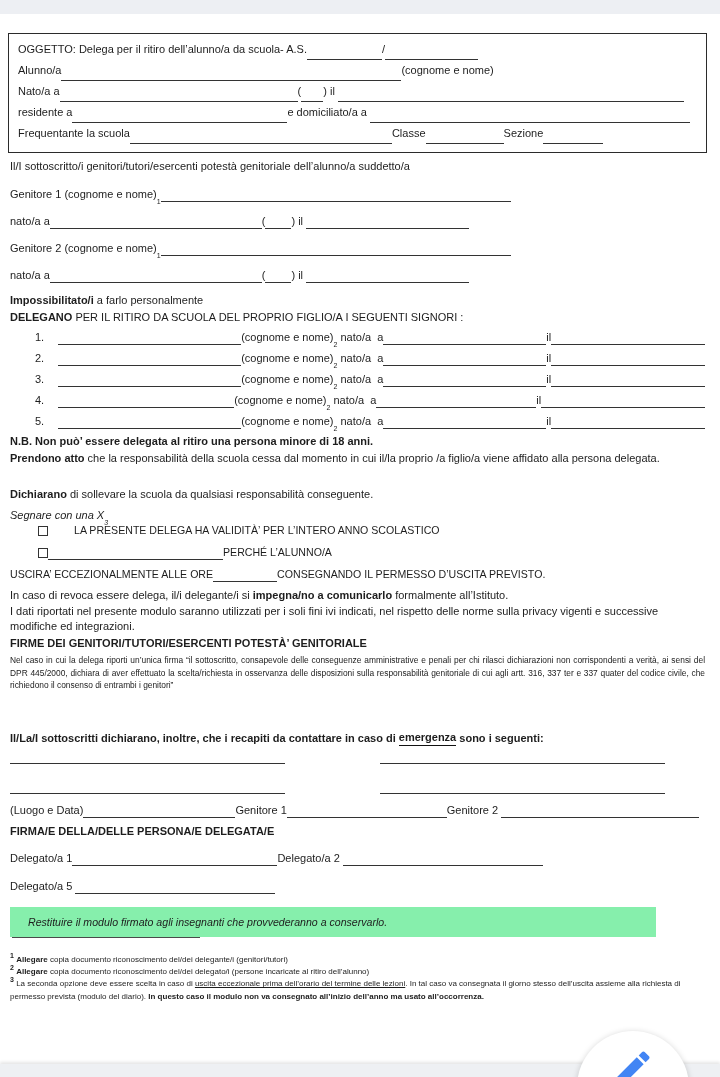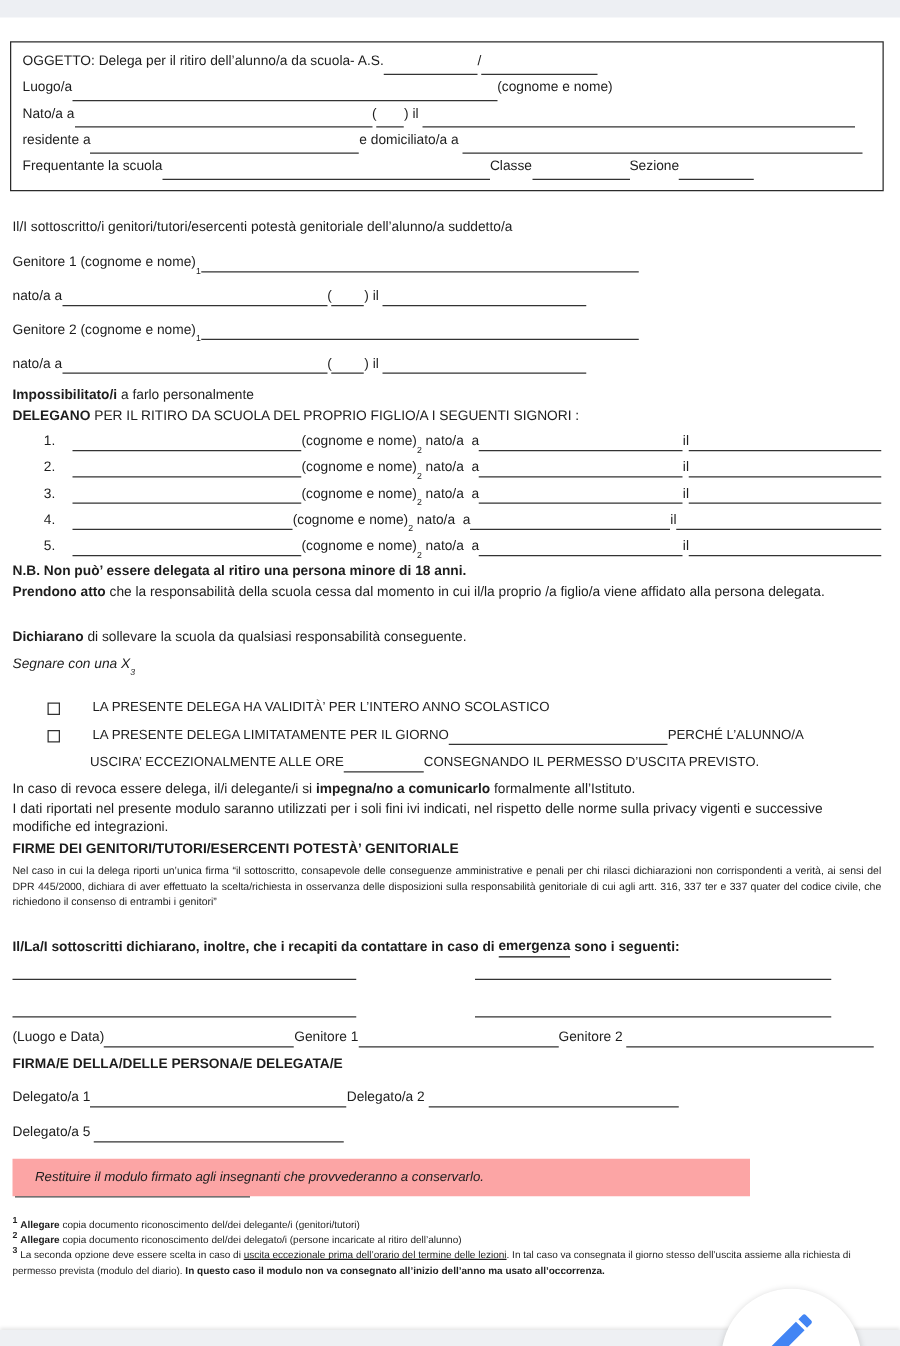--- a/index.html
+++ b/index.html
@@ -27,54 +27,54 @@
   .para{line-height:16.5px;white-space:normal;}
   .para2{line-height:15px;white-space:normal;}
   .small-p{font-size:8.4px;line-height:12.7px;text-align:justify;white-space:normal;color:#222;}
   .fn{font-size:8px;line-height:12.2px;white-space:normal;}
   .opt-row{font-size:10.6px;}
   .cb{width:8px;height:8px;border:1.3px solid #333;display:inline-block;margin-bottom:2px;background:#fff;}
   .u{border-bottom:1.6px solid #111;text-align:right;}
   .fu{text-decoration:underline;}
   .it{font-style:italic;}
 
-  .note-box{background:#fca5a5;width:590px;height:30px;display:flex;align-items:center;
+  .note-box{background:#86efac;width:646px;height:30px;display:flex;align-items:center;
     padding-left:18px;box-sizing:border-box;font-style:italic;font-size:10.6px;position:relative;}
   .note-box::after{content:"";position:absolute;left:2px;bottom:-1px;width:188px;border-bottom:1.5px solid #4a4a4a;}
 
   .fab{position:absolute;left:577px;top:1031px;width:112px;height:112px;border-radius:50%;
     background:#ffffff;border:none;box-shadow:0 1px 6px rgba(0,0,0,.18);z-index:5;cursor:pointer;padding:0;}
   .fab svg{position:absolute;left:34px;top:15px;}
 </style>
 </head>
 <body>
 
 <div class="gap-top"></div>
 
 <div class="page">
 
   <div class="obox">
     <div class="row">
       <span>OGGETTO: Delega per il ritiro dell’alunno/a da scuola- A.S.</span><span class="blank" style="width:75px"></span><span>/</span><span class="blank" style="width:93px"></span>
     </div>
     <div class="row">
-      <span>Luogo/a</span><span class="blank" style="width:340px"></span><span>(cognome e nome)</span>
+      <span>Alunno/a</span><span class="blank" style="width:340px"></span><span>(cognome e nome)</span>
     </div>
     <div class="row">
       <span>Nato/a a</span><span class="blank" style="width:238px"></span><span>(</span><span class="blank" style="width:22px"></span><span>) il </span><span class="blank fill" style="margin-right:14px"></span>
     </div>
     <div class="row">
       <span>residente a</span><span class="blank" style="width:215px"></span><span>e domiciliato/a a </span><span class="blank fill" style="margin-right:8px"></span>
     </div>
     <div class="row">
       <span>Frequentante la scuola</span><span class="blank" style="width:262px"></span><span>Classe</span><span class="blank" style="width:78px"></span><span>Sezione</span><span class="blank" style="width:60px"></span>
     </div>
   </div>
 
-  <div class="row" style="margin-top:22px">
+  <div class="row" style="margin-top:6px">
     <span>Il/I sottoscritto/i genitori/tutori/esercenti potestà genitoriale dell’alunno/a suddetto/a</span>
   </div>
 
   <div class="row" style="margin-top:13px">
     <span>Genitore 1 (cognome e nome)</span><sup class="sup">1</sup><span class="blank" style="width:350px"></span>
   </div>
   <div class="row" style="margin-top:12px">
     <span>nato/a a</span><span class="blank" style="width:212px"></span><span>(</span><span class="blank" style="width:26px"></span><span>) il </span><span class="blank" style="width:163px"></span>
   </div>
 
@@ -114,45 +114,45 @@
   <div class="para" style="margin-top:1px;height:33px">
     <span class="b">Prendono atto</span><span> che la responsabilità della scuola cessa dal momento in cui il/la proprio /a figlio/a viene affidato alla persona delegata.</span>
   </div>
   <div class="row" style="margin-top:4px">
     <span class="b">Dichiarano</span><span> di sollevare la scuola da qualsiasi responsabilità conseguente.</span>
   </div>
 
   <div class="row it" style="margin-top:6px">
     <span>Segnare con una X</span><sup class="sup">3</sup>
   </div>
-  <div class="row opt-row" style="margin-top:20px">
+  <div class="row opt-row" style="margin-top:0">
     <span class="cb" style="margin-left:28px"></span><span style="margin-left:26px">LA PRESENTE DELEGA HA VALIDITÀ’ PER L’INTERO ANNO SCOLASTICO</span>
   </div>
   <div class="row opt-row" style="margin-top:7px">
-    <span class="cb" style="margin-left:28px"></span><span style="margin-left:26px">LA PRESENTE DELEGA LIMITATAMENTE PER IL GIORNO</span><span class="blank" style="width:175px"></span><span>PERCHÉ L’ALUNNO/A</span>
+    <span class="cb" style="margin-left:28px"></span><span class="blank" style="width:175px"></span><span>PERCHÉ L’ALUNNO/A</span>
   </div>
   <div class="row opt-row" style="margin-top:7px">
-    <span style="margin-left:62px">USCIRA’ ECCEZIONALMENTE ALLE ORE</span><span class="blank" style="width:64px"></span><span>CONSEGNANDO IL PERMESSO D’USCITA PREVISTO.</span>
+    <span style="">USCIRA’ ECCEZIONALMENTE ALLE ORE</span><span class="blank" style="width:64px"></span><span>CONSEGNANDO IL PERMESSO D’USCITA PREVISTO.</span>
   </div>
 
   <div class="row" style="margin-top:6px">
     <span>In caso di revoca essere delega, il/i delegante/i si </span><span class="b">impegna/no a comunicarlo</span><span> formalmente all’Istituto.</span>
   </div>
   <div class="para2" style="margin-top:1px;height:30px">
     <span>I dati riportati nel presente modulo saranno utilizzati per i soli fini ivi indicati, nel rispetto delle norme sulla privacy vigenti e successive modifiche ed integrazioni.</span>
   </div>
 
   <div class="row b" style="margin-top:2px">
     <span>FIRME DEI GENITORI/TUTORI/ESERCENTI POTESTÀ’ GENITORIALE</span>
   </div>
   <div class="small-p" style="margin-top:3px;height:38px">
     <span>Nel caso in cui la delega riporti un’unica firma “il sottoscritto, consapevole delle conseguenze amministrative e penali per chi rilasci dichiarazioni non corrispondenti a verità, ai sensi del DPR 445/2000, dichiara di aver effettuato la scelta/richiesta in osservanza delle disposizioni sulla responsabilità genitoriale di cui agli artt. 316, 337 ter e 337 quater del codice civile, che richiedono il consenso di entrambi i genitori”</span>
   </div>
 
-  <div class="row b" style="margin-top:23px">
+  <div class="row b" style="margin-top:39px">
     <span>Il/La/I sottoscritti dichiarano, inoltre, che i recapiti da contattare in caso di </span><span class="u">emergenza</span><span> sono i seguenti:</span>
   </div>
 
   <div class="row" style="margin-top:4px;height:14px">
     <span class="blank" style="width:275px;border-bottom-width:1.6px"></span><span style="width:95px"></span><span class="blank" style="width:285px;border-bottom-width:1.6px"></span>
   </div>
   <div class="row" style="margin-top:16px;height:14px">
     <span class="blank" style="width:275px;border-bottom-width:1.6px"></span><span style="width:95px"></span><span class="blank" style="width:285px;border-bottom-width:1.6px"></span>
   </div>
 

